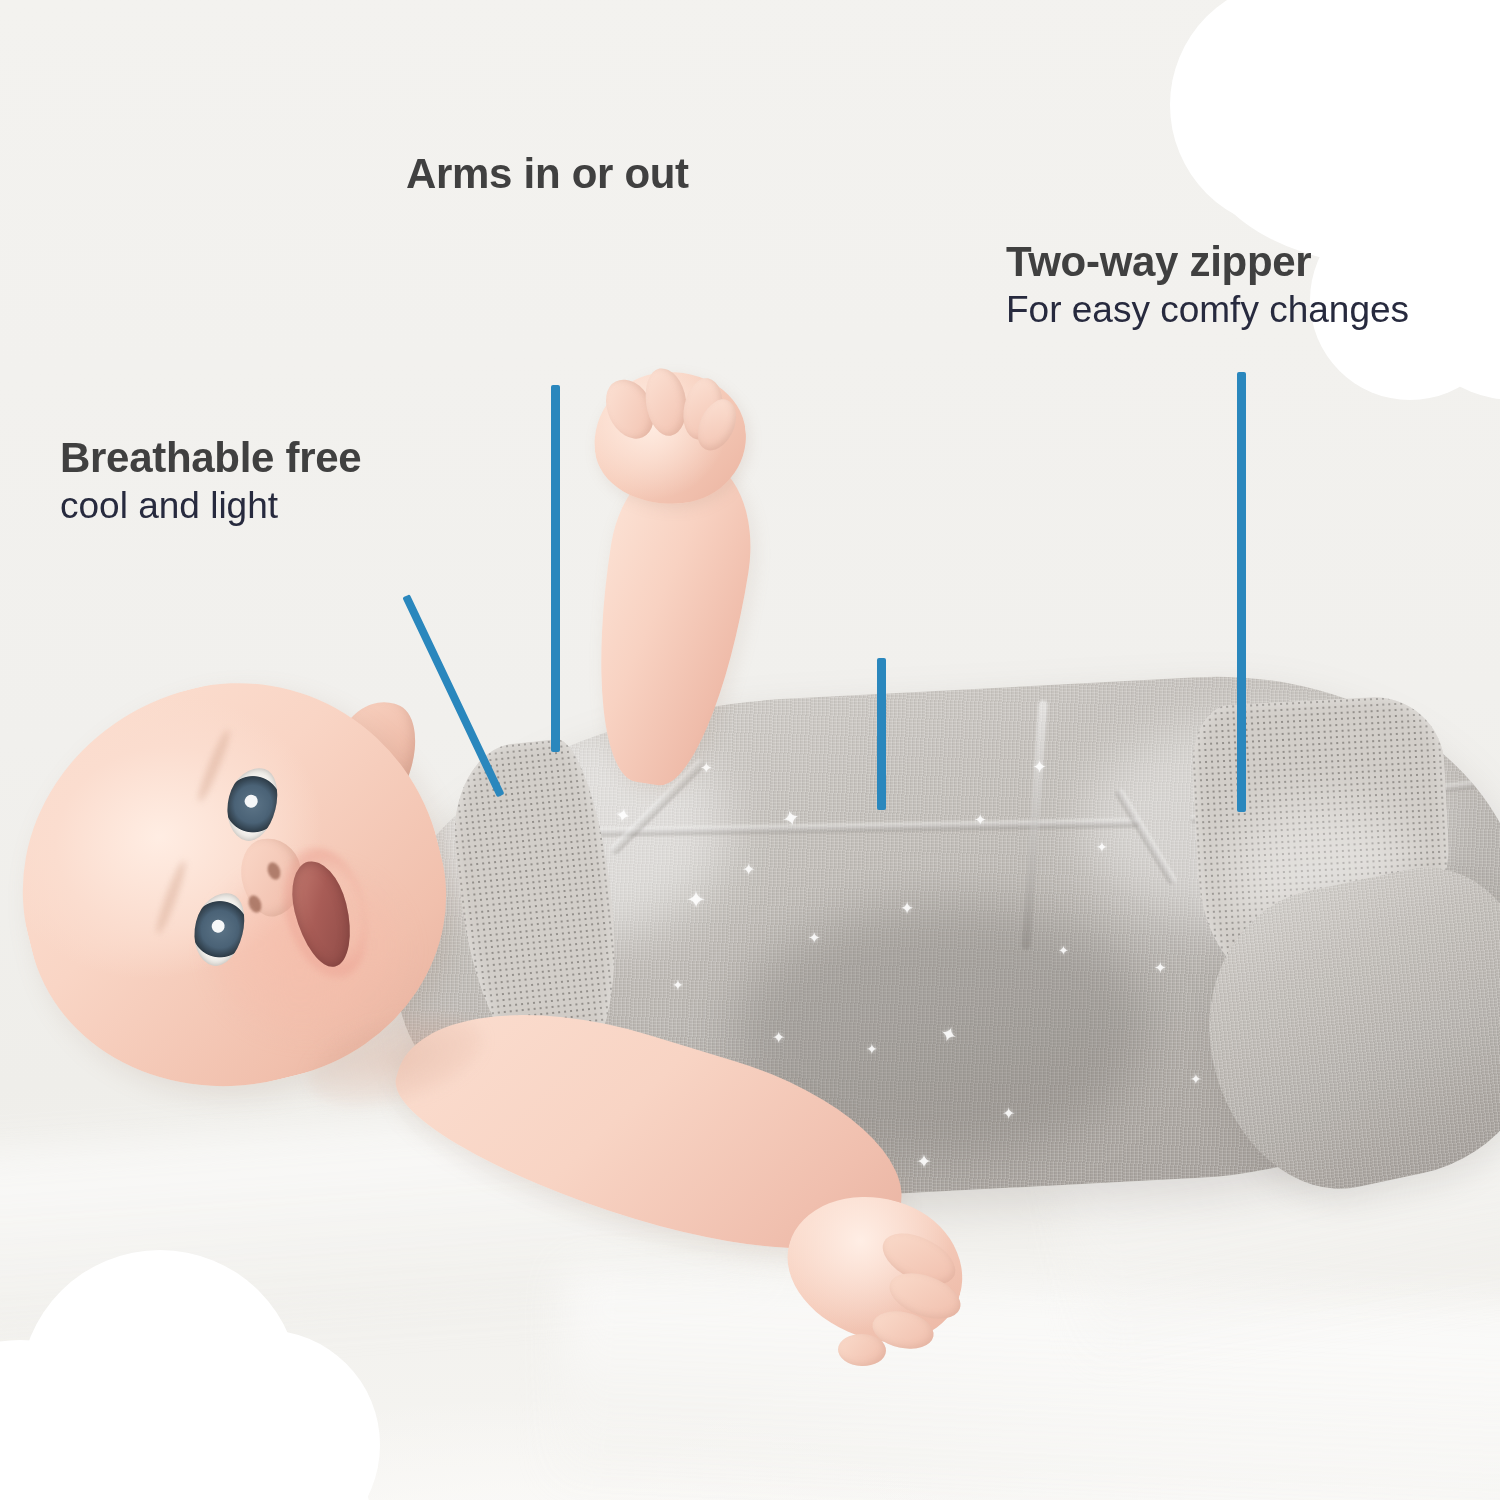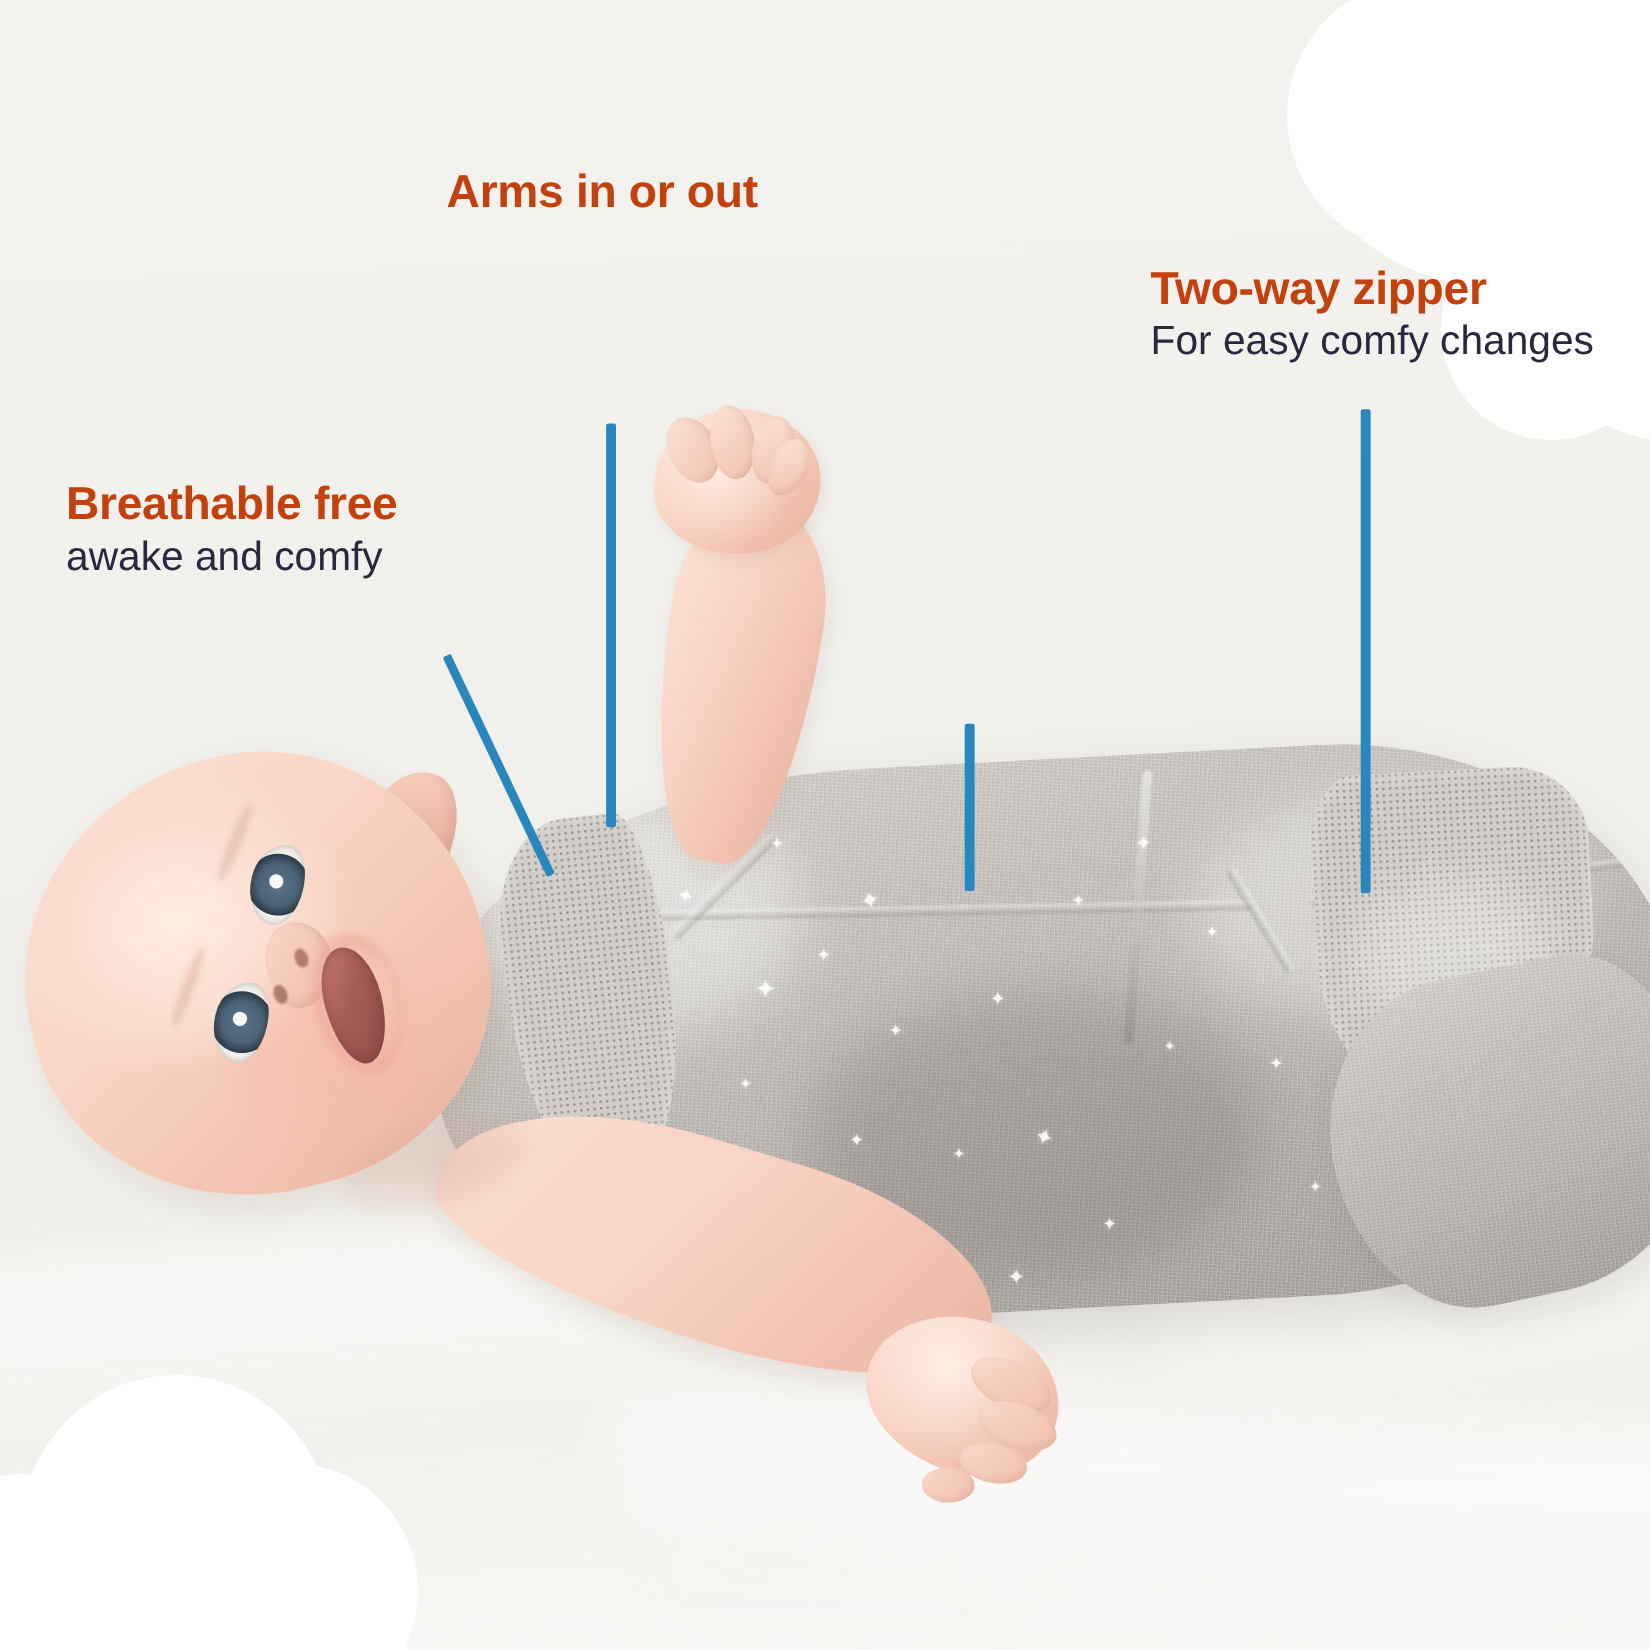--- a/index.html
+++ b/index.html
@@ -267,21 +267,21 @@
   .cloud span {
     position: absolute;
     background: #FFFFFF;
     border-radius: 50%;
   }
 
   
   .callout { position: absolute; }
   .callout h3 {
     margin: 0 0 4px 0;
-    color: #c2410c;
+    color: #404040;
     font-size: 42px;
     font-weight: 700;
     letter-spacing: -0.3px;
     line-height: 1.06;
     white-space: nowrap;
   }
   .callout p {
     margin: 0;
     color: #272A3E;
     font-size: 37px;
@@ -413,28 +413,28 @@
 
   <div class="leader" style="left:551px; top:385px; width:9px; height:367px;"></div>
   <div class="leader" style="left:1237px; top:372px; width:9px; height:440px;"></div>
   <div class="leader" style="left:877px; top:658px; width:9px; height:152px;"></div>
   <div class="leader-diag" style="left:406px; top:592px; width:221px; transform:rotate(64.6deg);"></div>
 
   <div class="callout" style="left:406px; top:152px;">
     <h3>Arms in or out</h3>
   </div>
 
-  <div class="callout" style="left:1046px; top:240px;">
+  <div class="callout" style="left:1006px; top:240px;">
     <h3>Two-way zipper</h3>
     <p>
       <span>For easy comfy changes</span>
     </p>
   </div>
 
   <div class="callout" style="left:60px; top:436px;">
     <h3>Breathable free</h3>
     <p>
-      <span>awake and comfy</span>
+      <span>cool and light</span>
     </p>
   </div>
 
 
 </div>
 
 </body></html>

